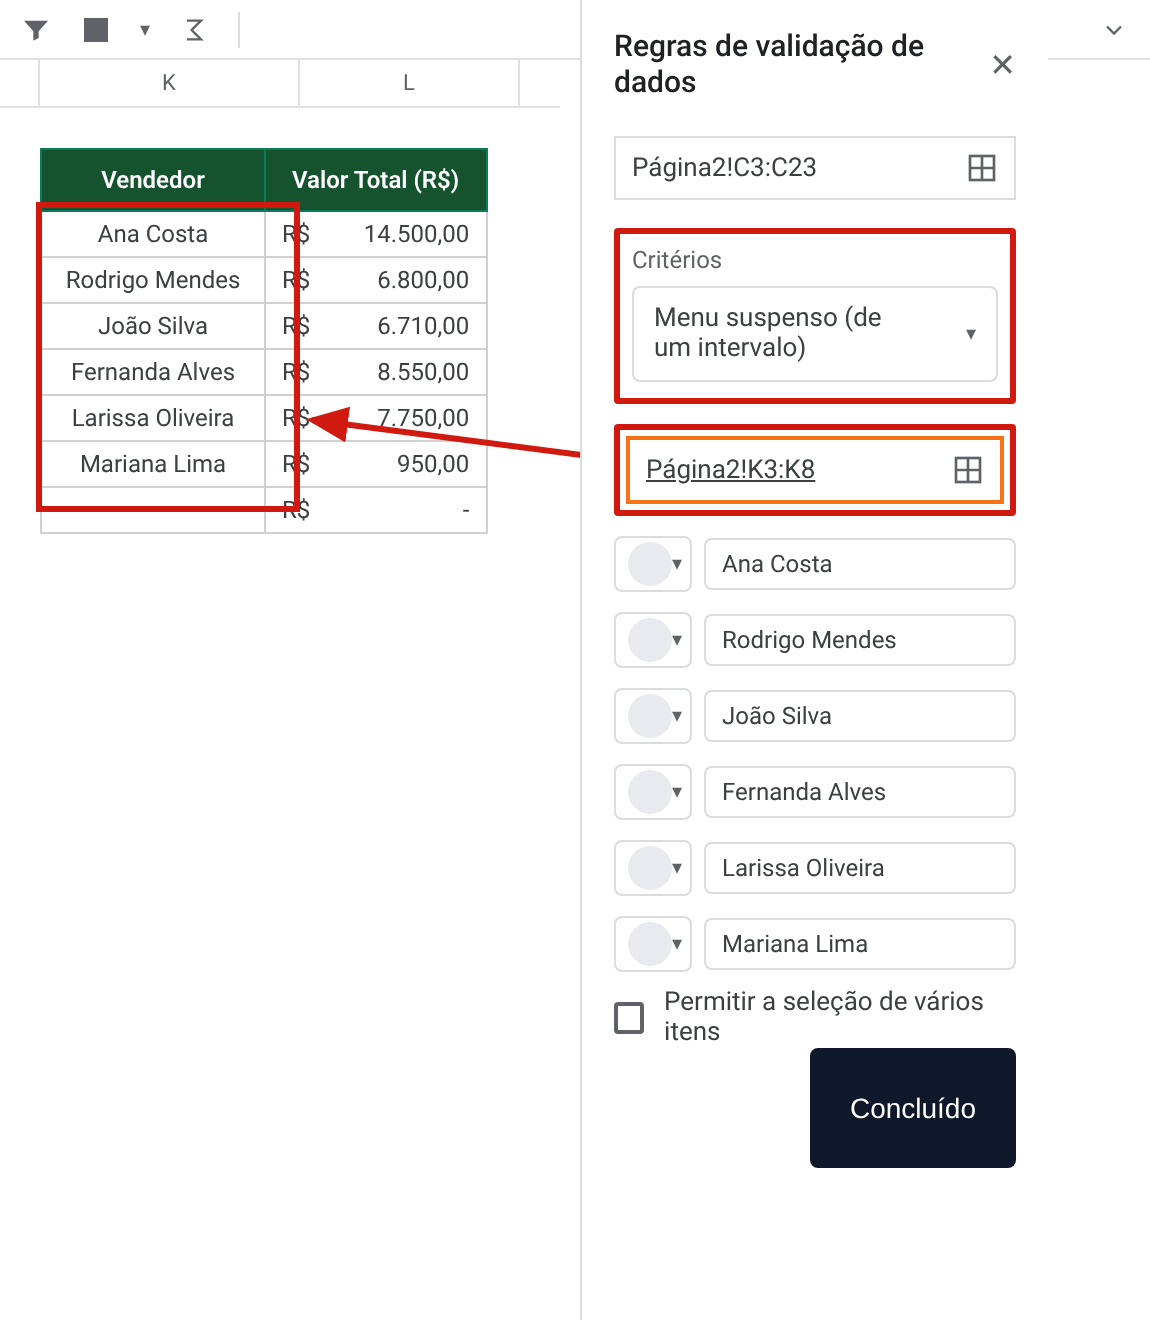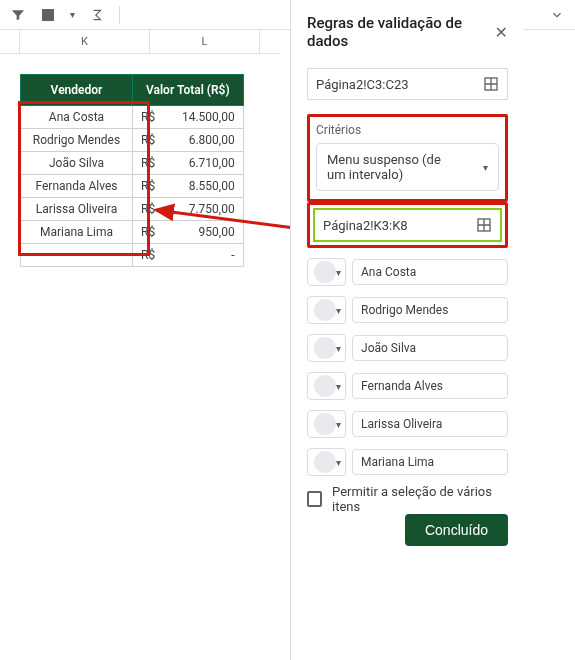--- a/index.html
+++ b/index.html
@@ -112,26 +112,27 @@
     .range-field {
       display: flex;
       align-items: flex-end;
       justify-content: space-between;
       border: 1px solid #dadce0;
       border-radius: 0;
       padding: 7px 8px;
       font-size: 13px;
       margin-bottom: 14px;
     }
-    .range-field.active { border: 2px solid #84cc16; }
+    .range-field.active { border: 2px solid #f97316; text-decoration: underline; }
     .grid-ic { width: 16px; height: 16px; display: inline-flex; }
     .crit-box {
       border: 3px solid #d11a0f;
       border-radius: 2px;
       padding: 6px 6px 8px 6px;
+      margin-bottom: 10px;
     }
     .crit-box .section-label { margin-bottom: 6px; }
     .dropdown {
       display: flex;
       align-items: center;
       justify-content: space-between;
       border: 1px solid #dadce0;
       border-radius: 4px;
       padding: 8px 10px;
       font-size: 13px;
@@ -167,25 +168,25 @@
       font-size: 10.5px;
       color: #80868b;
       line-height: 1.35;
       margin-bottom: 14px;
     }
     .checkbox-row { display: flex; align-items: center; gap: 10px; }
     .checkbox-row .cb { width: 16px; height: 16px; border: 2px solid #5f6368; border-radius: 2px; }
     .checkbox-row span { font-size: 13px; color: #3c4043; }
     .footer { display: flex; justify-content: flex-end; }
     .done-btn {
-      background: #14532d;
+      background: #0f172a;
       color: #fff;
       border: none;
       border-radius: 4px;
-      padding: 8px 20px;
+      padding: 22px 20px;
       font-size: 14px;
       font-weight: 500;
     }
     svg { display: block; }
   </style>
 </head>
 <body>
 
 <div class="toolbar">
   <span class="ic">

